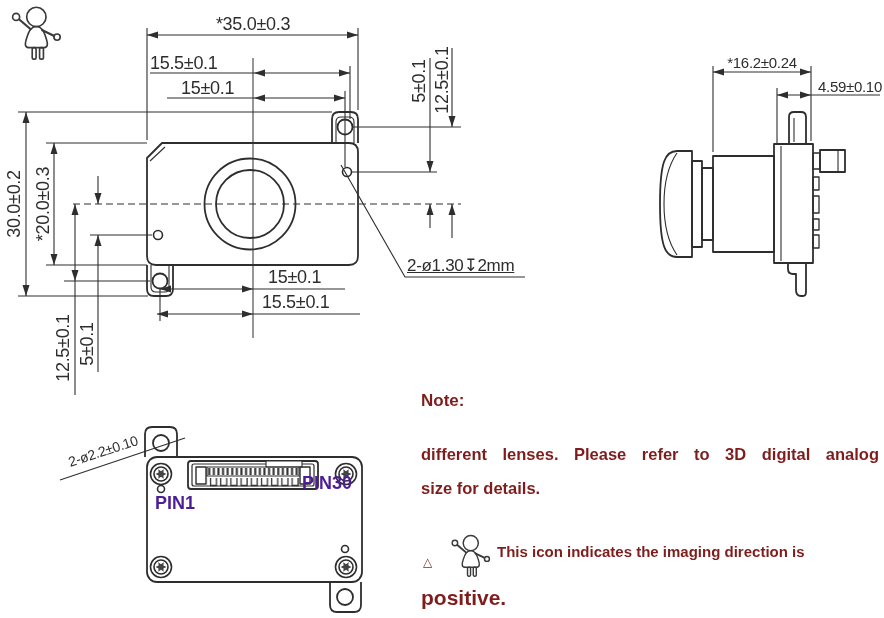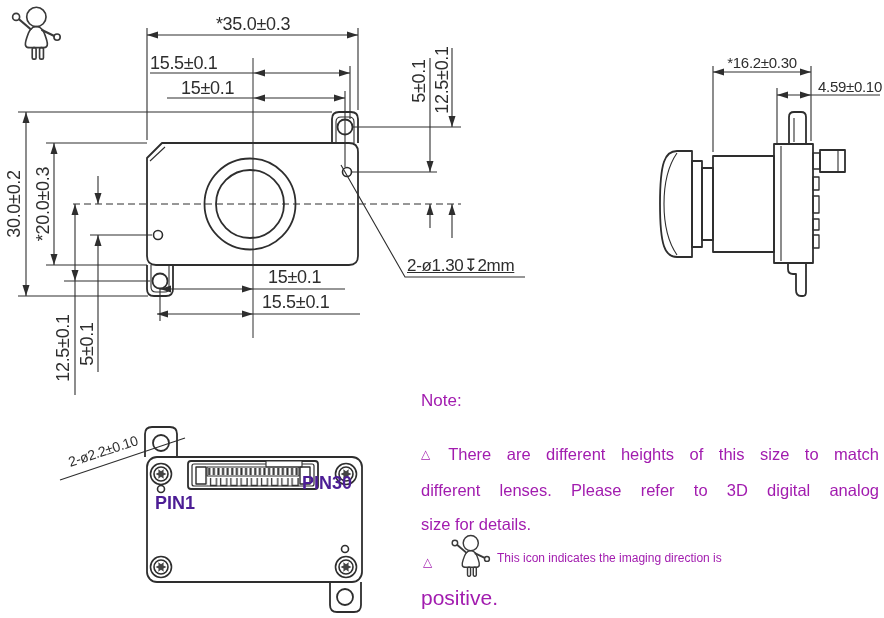--- a/index.html
+++ b/index.html
@@ -14,29 +14,29 @@
   }
   .dim.small{font-size:15px;}
   .dim.callout{font-size:17px;}
   .dim.center{transform:translateX(-50%);}
   .dim.rot{transform:translate(-50%,-50%) rotate(-90deg);}
   .dim.rot18{transform:translate(-50%,-50%) rotate(-18deg);font-size:14px;}
   .pin-label{
     position:absolute;color:#4c1d95;font-weight:bold;font-size:18px;
     letter-spacing:0;white-space:nowrap;line-height:1;
   }
-  .notes{position:absolute;left:421px;top:391px;width:458px;color:#a21caf;}
+  .notes{position:absolute;left:421px;top:391px;width:458px;color:#7f1d1d;font-weight:bold;}
   .notes-title{font-size:17px;line-height:20px;}
   .note-line{
     font-size:16.5px;line-height:34px;white-space:nowrap;
   }
   .note-line.justify{text-align:justify;text-align-last:justify;white-space:normal;}
   .note-block1{margin-top:26px;}
   .marker{font-size:12px;margin-right:7px;position:relative;top:-2px;}
-  .note2-line1{position:absolute;left:76px;top:160px;font-size:12px;white-space:nowrap;}
+  .note2-line1{position:absolute;left:76px;top:152px;font-size:15px;white-space:nowrap;}
   .note2-marker{position:absolute;left:2px;top:164px;font-size:12px;}
   .note2-line2{position:absolute;left:0px;top:195px;font-size:21px;}
 </style>
 </head>
 <body>
 
 <div class="canvas">
 
   <svg class="art" width="884" height="618" viewBox="0 0 884 618">
     <defs>
@@ -248,31 +248,30 @@
   <div class="dim rot" style="left:419px;top:81px;">5±0.1</div>
   <div class="dim rot" style="left:442px;top:80px;">12.5±0.1</div>
   <div class="dim rot" style="left:14px;top:204px;">30.0±0.2</div>
   <div class="dim rot" style="left:43px;top:204px;">*20.0±0.3</div>
   <div class="dim rot" style="left:63px;top:348px;">12.5±0.1</div>
   <div class="dim rot" style="left:87px;top:344px;">5±0.1</div>
   <div class="dim" style="left:268px;top:268px;">15±0.1</div>
   <div class="dim" style="left:262px;top:293px;">15.5±0.1</div>
   <div class="dim callout" style="left:407px;top:257px;text-decoration:underline;">2-ø1.30↧2mm</div>
 
-  <div class="dim small center" style="left:762px;top:55px;">*16.2±0.30</div>
+  <div class="dim small center" style="left:762px;top:55px;">*16.2±0.24</div>
   <div class="dim small" style="left:818px;top:79px;">4.59±0.10</div>
 
   <div class="dim rot18" style="left:103px;top:451px;">2-ø2.2±0.10</div>
   <div class="pin-label" style="left:155px;top:494px;">PIN1</div>
   <div class="pin-label" style="left:302px;top:474px;">PIN30</div>
 
   <div class="notes">
     <div class="notes-title">Note:</div>
     <div class="note-block1">
-      <div class="note-line justify"><span class="marker">△</span><span>There are different heights of this size to match</span></div>
       <div class="note-line justify">different lenses. Please refer to 3D digital analog</div>
       <div class="note-line">size for details.</div>
     </div>
     <span class="note2-marker">△</span>
     <div class="note2-line1">This icon indicates the imaging direction is</div>
     <div class="note2-line2">positive.</div>
   </div>
 
 </div>
 

